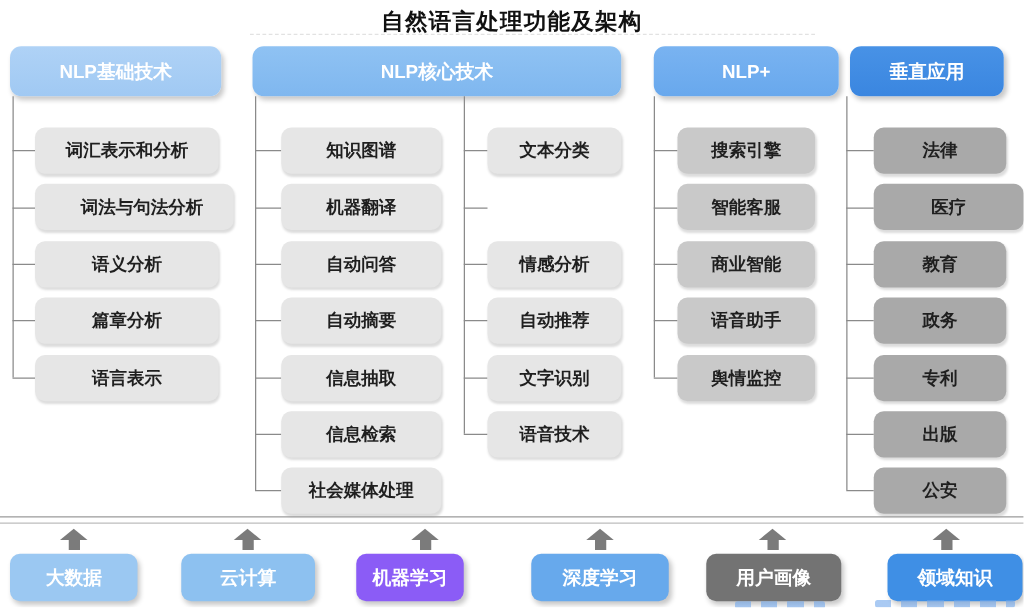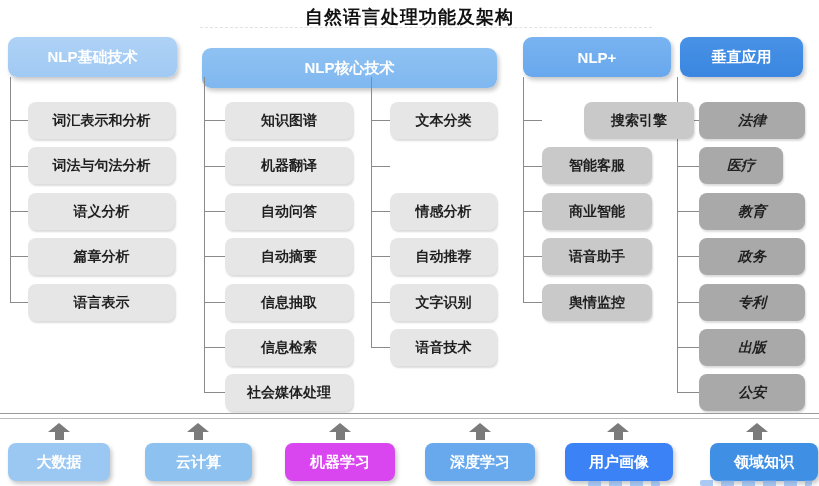--- a/index.html
+++ b/index.html
@@ -6,53 +6,53 @@
   body{font-family:"Liberation Sans","DejaVu Sans",sans-serif;}
   #stage{position:relative;width:819px;height:486px;background:#fff;overflow:hidden;}
 
   .title{position:absolute;left:0;top:5px;width:819px;text-align:center;
          font-size:18px;font-weight:bold;color:#111;letter-spacing:1px;}
 
   .hdr{position:absolute;height:40px;border-radius:9px;color:#fff;font-size:15px;
        font-weight:bold;display:flex;align-items:center;justify-content:center;
        box-shadow:2px 3px 4px rgba(0,0,0,.22);}
   .hdr1{left:8px;top:37px;width:169px;background:linear-gradient(180deg,#AFD2F6,#A0C9F3);}
-  .hdr2{left:202px;top:37px;width:295px;background:linear-gradient(180deg,#8FC2F3,#7FB7EF);margin-top:11px;}
+  .hdr2{left:202px;top:37px;width:295px;background:linear-gradient(180deg,#8FC2F3,#7FB7EF);}
   .hdr3{left:523px;top:37px;width:148px;background:linear-gradient(180deg,#79B3F1,#68A8ED);}
   .hdr4{left:680px;top:37px;width:123px;background:linear-gradient(180deg,#4892E6,#3A86E0);}
 
   .node{position:absolute;height:37px;border-radius:8px;display:flex;align-items:center;
         justify-content:center;font-size:14px;font-weight:bold;color:#1f1f1f;
         box-shadow:1px 2px 2px rgba(0,0,0,.14);}
   .g-light{background:#E6E6E6;}
   .g-med{background:#C9C9C9;}
-  .g-dark{background:#A9A9A9;font-style:italic;}
+  .g-dark{background:#A9A9A9;}
 
   .vline{position:absolute;width:1px;background:#8a8a8a;}
   .hline{position:absolute;height:1px;background:#8a8a8a;}
 
   .dashline{position:absolute;left:200px;top:27px;width:452px;border-top:1px dashed #e2e2e2;}
 
   .sep{position:absolute;left:0;width:819px;height:1px;}
   .sep1{top:413px;background:#9b9b9b;}
   .sep2{top:418px;background:#bdbdbd;}
 
   .arrow{position:absolute;width:22px;height:17px;top:423px;}
   .arrow .tri{width:0;height:0;margin:0 auto;border-left:11px solid transparent;
               border-right:11px solid transparent;border-bottom:9px solid #7b7b7b;}
   .arrow .stem{width:9px;height:8px;margin:0 auto;background:#7b7b7b;}
 
   .fnode{position:absolute;top:443px;height:38px;border-radius:8px;color:#fff;
          font-size:15px;font-weight:bold;display:flex;align-items:center;justify-content:center;
          box-shadow:2px 3px 4px rgba(0,0,0,.22);}
   .f0{left:8px;width:102px;background:#9BC8F2;}
   .f1{left:145px;width:107px;background:#8DC1F0;}
-  .f2{left:285px;width:110px;background:#d946ef;}
+  .f2{left:285px;width:86px;background:#8b5cf6;}
   .f3{left:425px;width:110px;background:#67A9EC;}
-  .f4{left:565px;width:108px;background:#3b82f6;}
+  .f4{left:565px;width:108px;background:#737373;}
   .f5{left:710px;width:108px;background:#3F8FE5;}
 
   .wmark{position:absolute;height:6px;border-radius:2px;opacity:.65;filter:blur(.6px);
          background:repeating-linear-gradient(90deg,rgba(110,165,235,.9) 0 13px,rgba(110,165,235,0) 13px 21px);}
 </style>
 </head>
 <body>
 
 <div id="stage">
 
@@ -99,47 +99,47 @@
 
   <div class="hline" style="left:677px;top:120px;width:22px;"></div>
   <div class="hline" style="left:677px;top:166px;width:22px;"></div>
   <div class="hline" style="left:677px;top:211px;width:22px;"></div>
   <div class="hline" style="left:677px;top:256px;width:22px;"></div>
   <div class="hline" style="left:677px;top:302px;width:22px;"></div>
   <div class="hline" style="left:677px;top:347px;width:22px;"></div>
   <div class="hline" style="left:677px;top:392px;width:22px;"></div>
 
   <div class="node g-light" style="left:28px;top:102px;width:147px;">词汇表示和分析</div>
-  <div class="node g-light" style="left:28px;top:147px;width:147px;">词法与句法分析</div>
+  <div class="node g-light" style="left:28px;top:147px;width:147px;padding-left:12px;">词法与句法分析</div>
   <div class="node g-light" style="left:28px;top:193px;width:147px;">语义分析</div>
   <div class="node g-light" style="left:28px;top:238px;width:147px;">篇章分析</div>
   <div class="node g-light" style="left:28px;top:284px;width:147px;">语言表示</div>
 
   <div class="node g-light" style="left:225px;top:102px;width:128px;">知识图谱</div>
   <div class="node g-light" style="left:225px;top:147px;width:128px;">机器翻译</div>
   <div class="node g-light" style="left:225px;top:193px;width:128px;">自动问答</div>
   <div class="node g-light" style="left:225px;top:238px;width:128px;">自动摘要</div>
   <div class="node g-light" style="left:225px;top:329px;width:128px;">信息检索</div>
   <div class="node g-light" style="left:225px;top:284px;width:128px;">信息抽取</div>
   <div class="node g-light" style="left:225px;top:374px;width:128px;">社会媒体处理</div>
 
   <div class="node g-light" style="left:390px;top:102px;width:107px;">文本分类</div>
   <div class="node g-light" style="left:390px;top:193px;width:107px;">情感分析</div>
   <div class="node g-light" style="left:390px;top:238px;width:107px;">自动推荐</div>
   <div class="node g-light" style="left:390px;top:284px;width:107px;">文字识别</div>
   <div class="node g-light" style="left:390px;top:329px;width:107px;">语音技术</div>
 
-  <div class="node g-med" style="left:542px;top:102px;width:110px;margin-left:42px;">搜索引擎</div>
+  <div class="node g-med" style="left:542px;top:102px;width:110px;">搜索引擎</div>
   <div class="node g-med" style="left:542px;top:147px;width:110px;">智能客服</div>
   <div class="node g-med" style="left:542px;top:193px;width:110px;">商业智能</div>
   <div class="node g-med" style="left:542px;top:238px;width:110px;">语音助手</div>
   <div class="node g-med" style="left:542px;top:284px;width:110px;">舆情监控</div>
 
   <div class="node g-dark" style="left:699px;top:102px;width:106px;">法律</div>
-  <div class="node g-dark" style="left:699px;top:147px;width:84px;text-align:right;">医疗</div>
+  <div class="node g-dark" style="left:699px;top:147px;width:120px;text-align:right;">医疗</div>
   <div class="node g-dark" style="left:699px;top:193px;width:106px;">教育</div>
   <div class="node g-dark" style="left:699px;top:238px;width:106px;">政务</div>
   <div class="node g-dark" style="left:699px;top:284px;width:106px;">专利</div>
   <div class="node g-dark" style="left:699px;top:329px;width:106px;">出版</div>
   <div class="node g-dark" style="left:699px;top:374px;width:106px;">公安</div>
 
   <div class="sep sep1"></div>
   <div class="sep sep2"></div>
 
   <div class="arrow" style="left:48px;">

